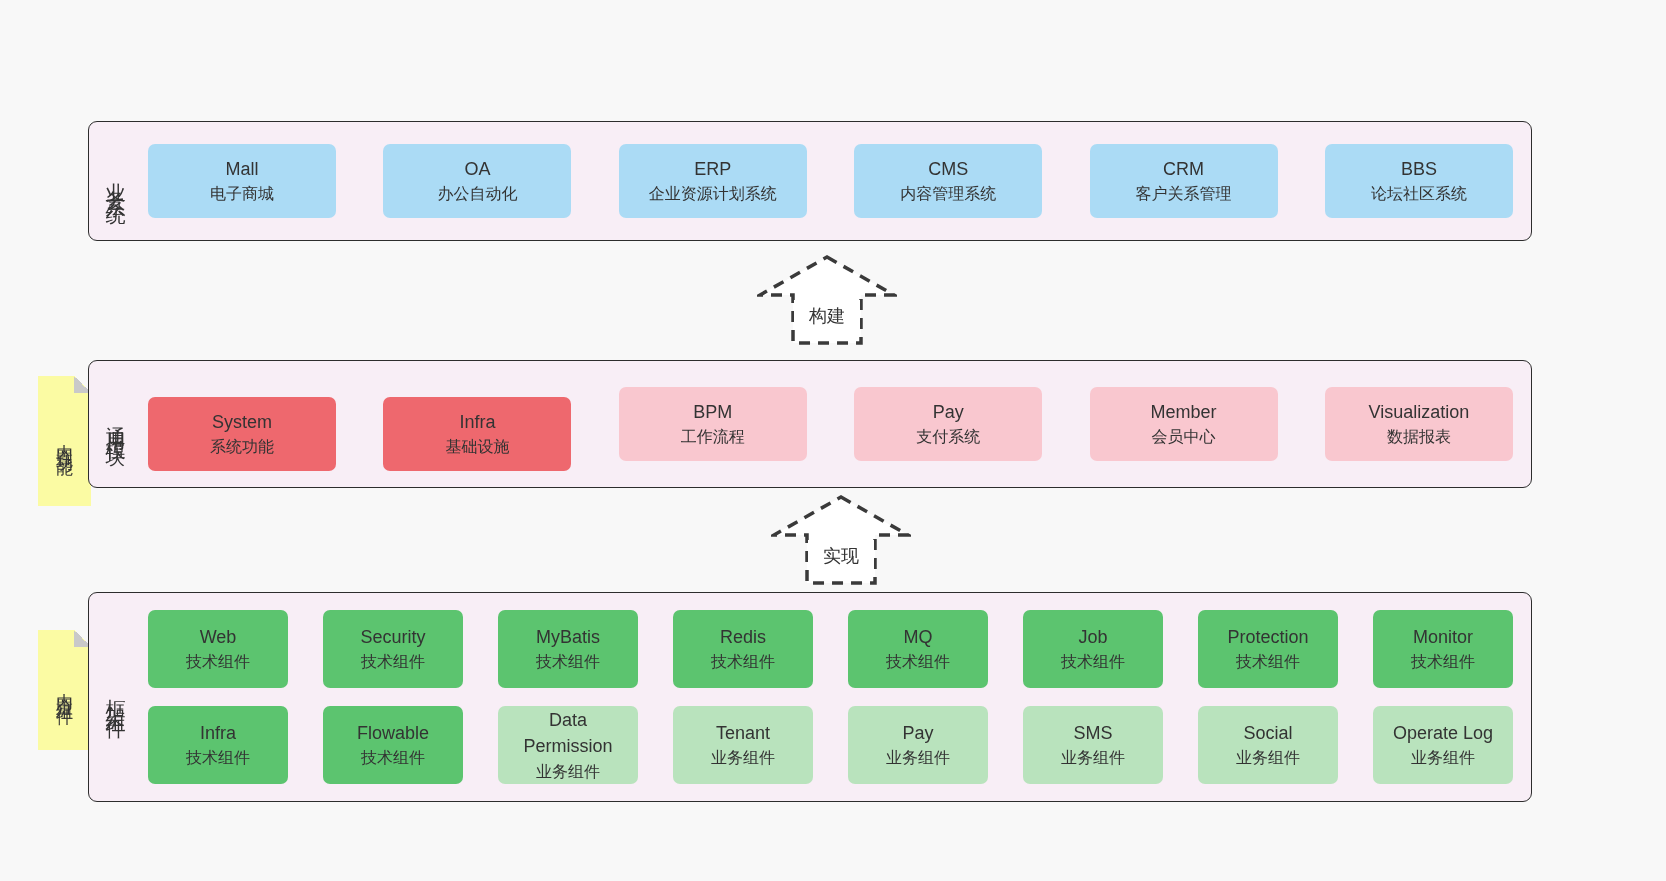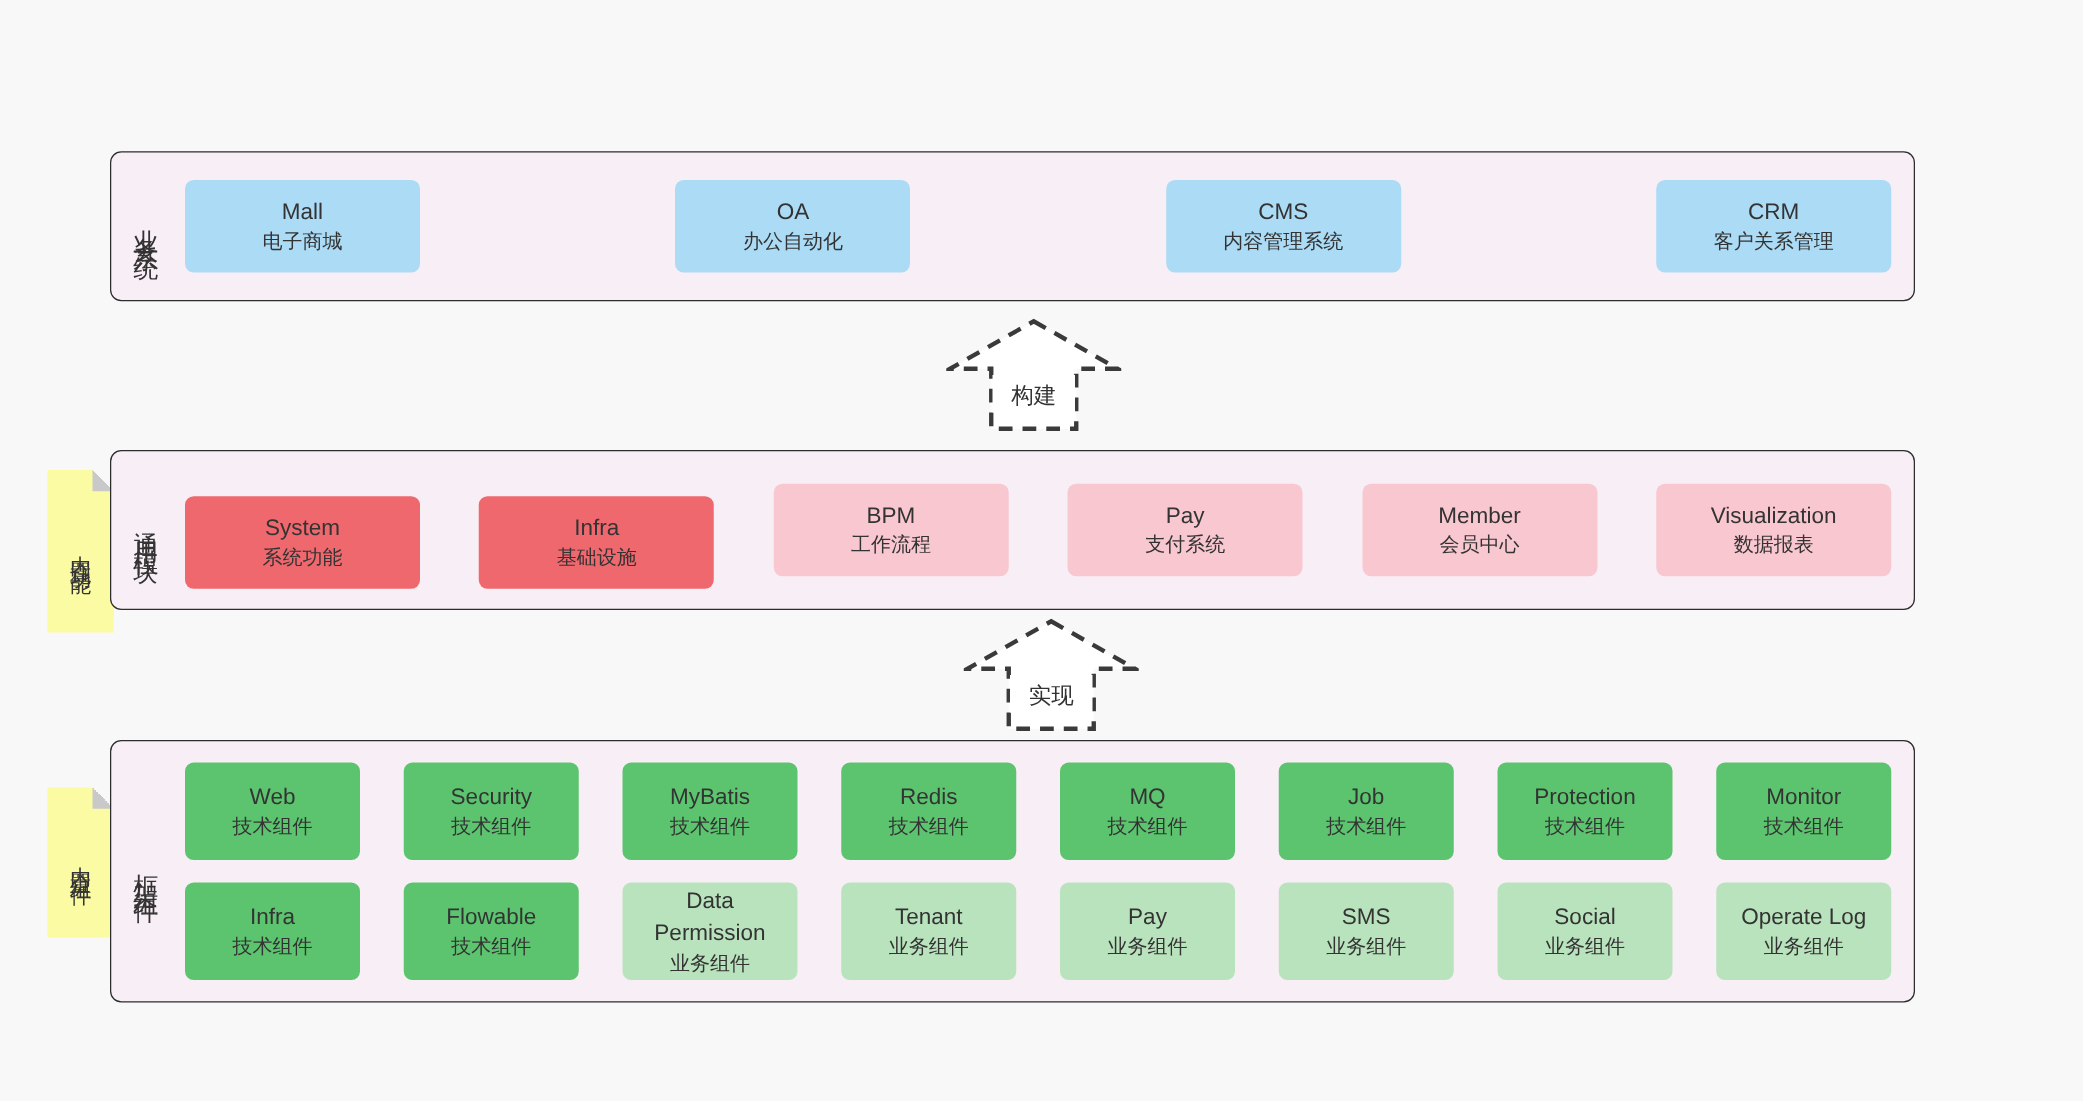--- a/index.html
+++ b/index.html
@@ -70,26 +70,34 @@
   <div class="boxes">
     <div class="box wide blue">
       <div class="bname">Mall</div>
       <div class="bdesc">电子商城</div>
     </div>
     <div class="box wide blue">
       <div class="bname">OA</div>
       <div class="bdesc">办公自动化</div>
     </div>
     <div class="box wide blue">
+      <div class="bname">ERP</div>
+      <div class="bdesc">企业资源计划系统</div>
+    </div>
+    <div class="box wide blue">
       <div class="bname">CMS</div>
       <div class="bdesc">内容管理系统</div>
     </div>
     <div class="box wide blue">
       <div class="bname">CRM</div>
       <div class="bdesc">客户关系管理</div>
+    </div>
+    <div class="box wide blue">
+      <div class="bname">BBS</div>
+      <div class="bdesc">论坛社区系统</div>
     </div>
   </div>
 </section>
 
 <div class="arrow arrow1">
   <svg viewBox="0 0 140 92">
     <path d="M70 3 L137 41 L104 41 L104 89 L36 89 L36 41 L3 41 Z" fill="#ffffff" stroke="#3a3a3a" stroke-width="3.5" stroke-dasharray="11 8"></path>
     <rect x="37" y="46" width="66" height="30" fill="#ffffff"></rect>
     <text x="70" y="68" text-anchor="middle" font-size="18" fill="#333333">构建</text>
   </svg>

